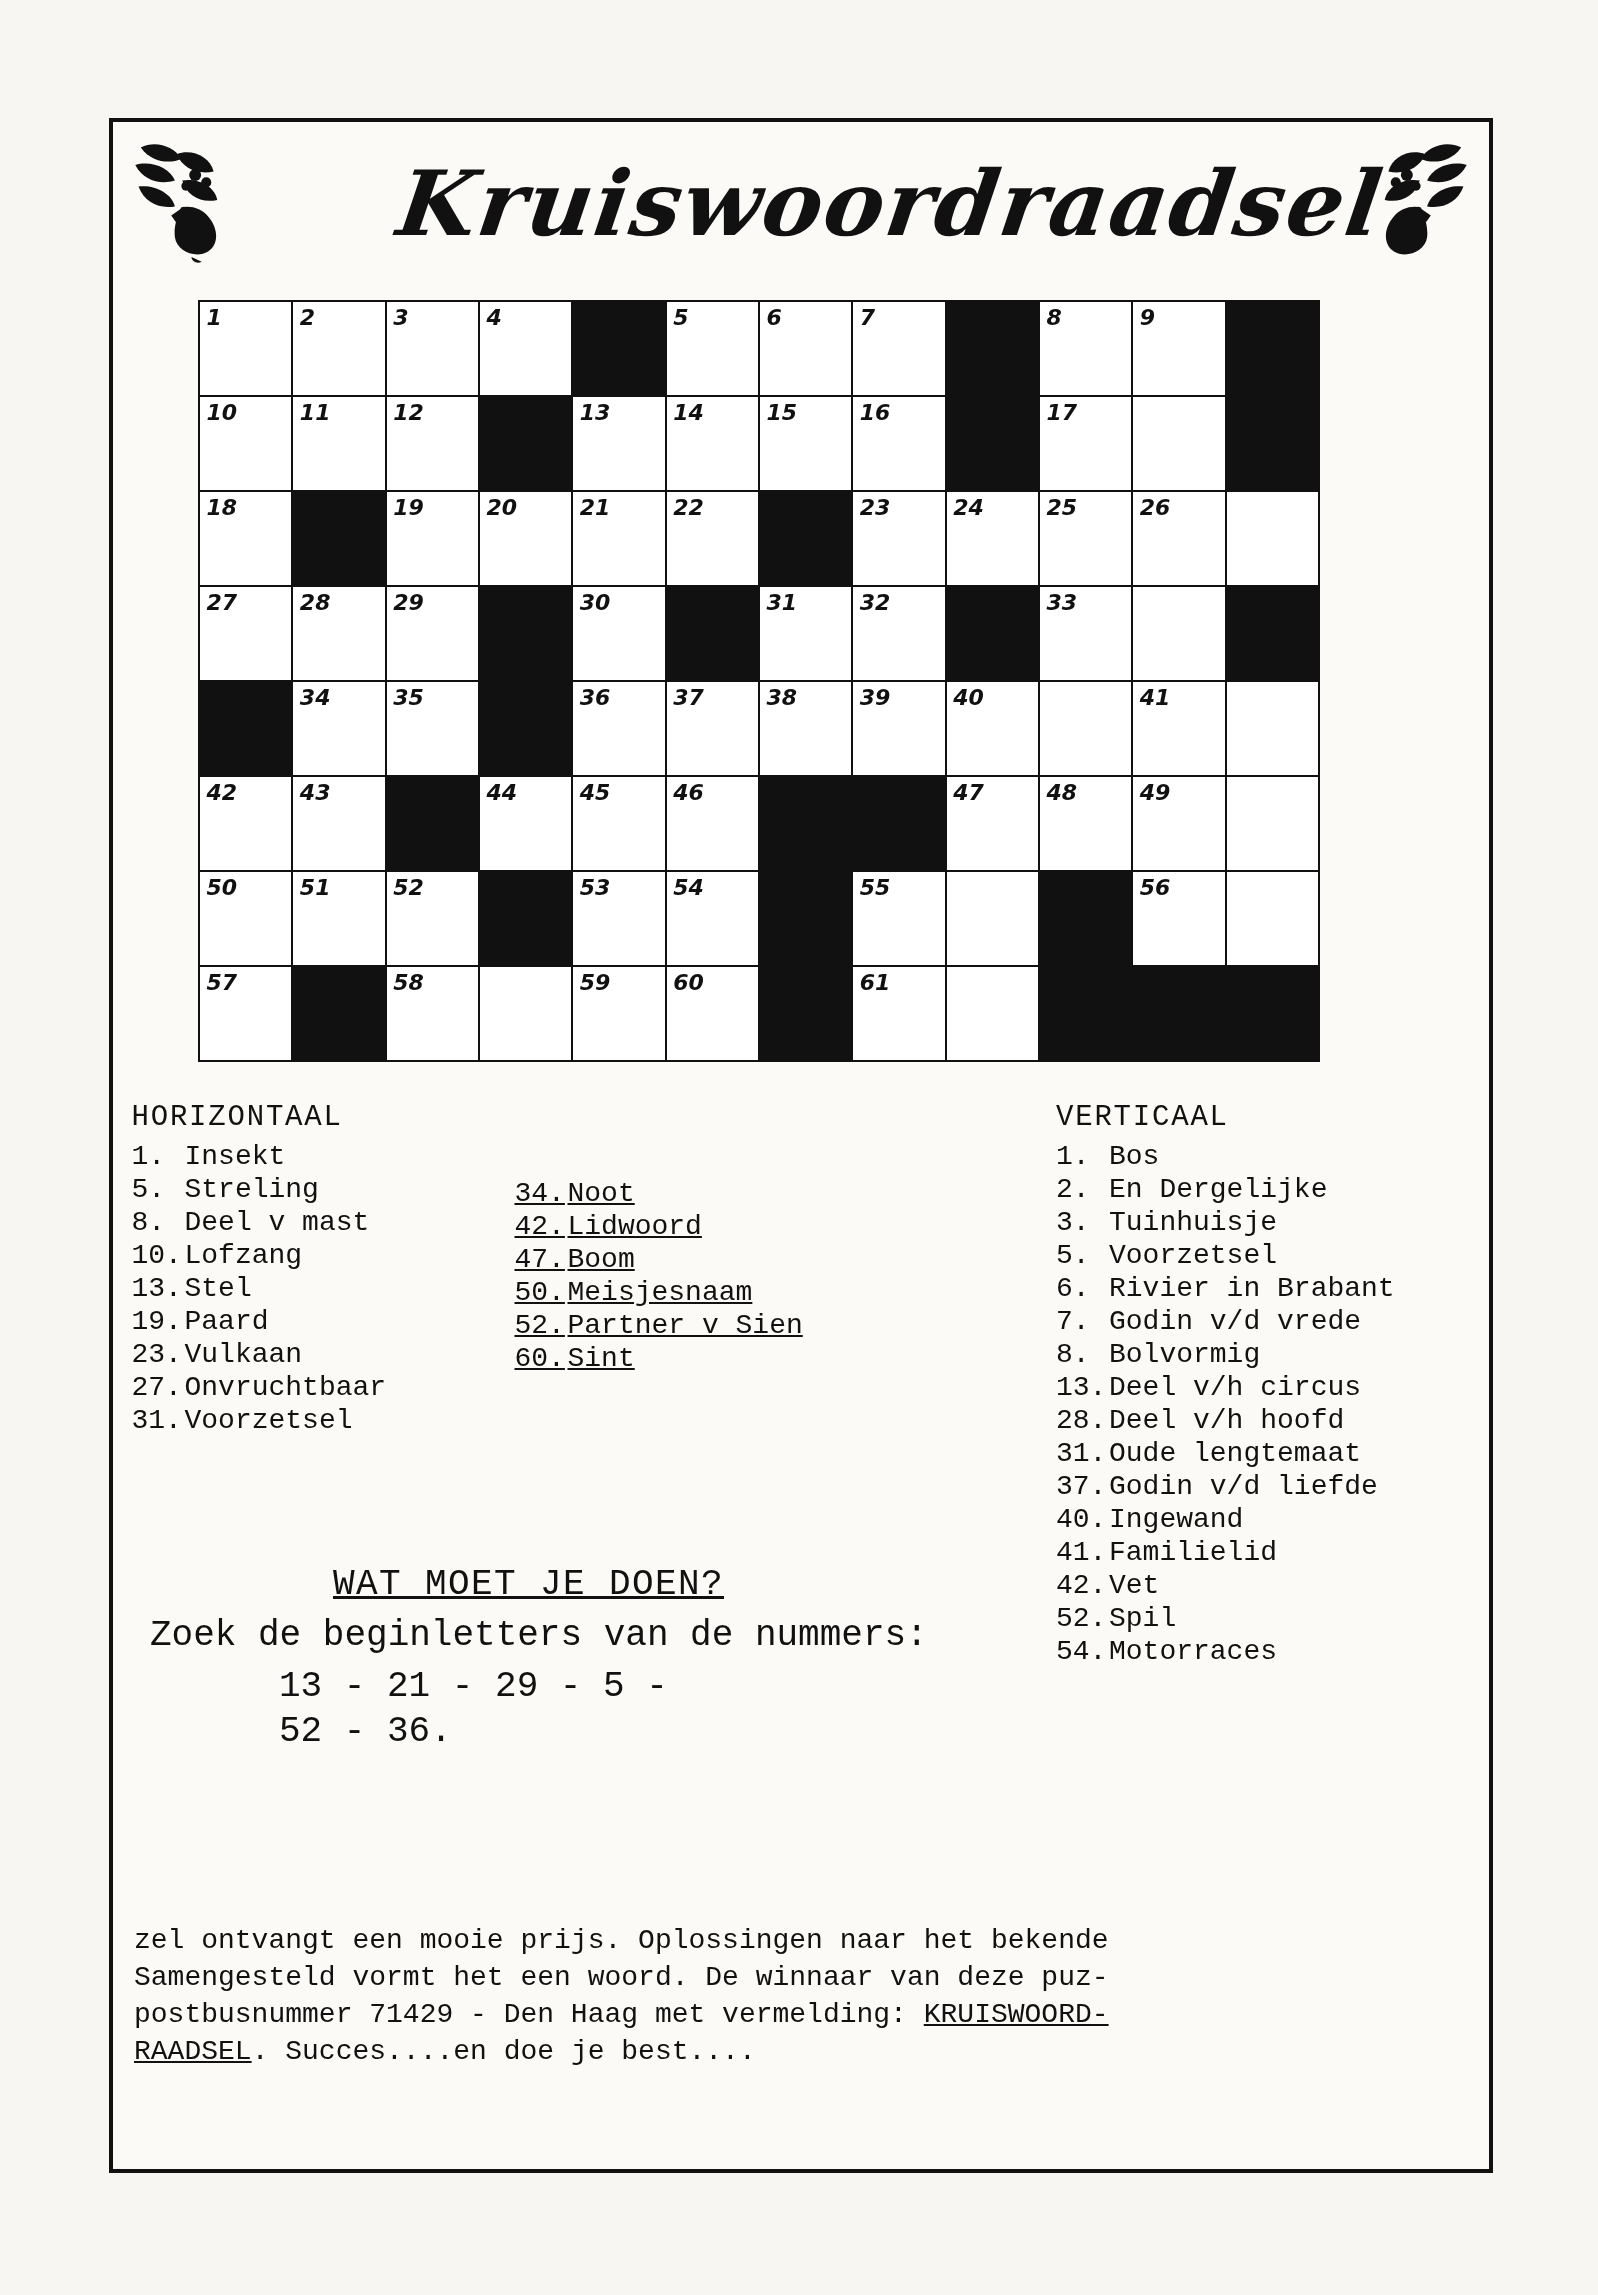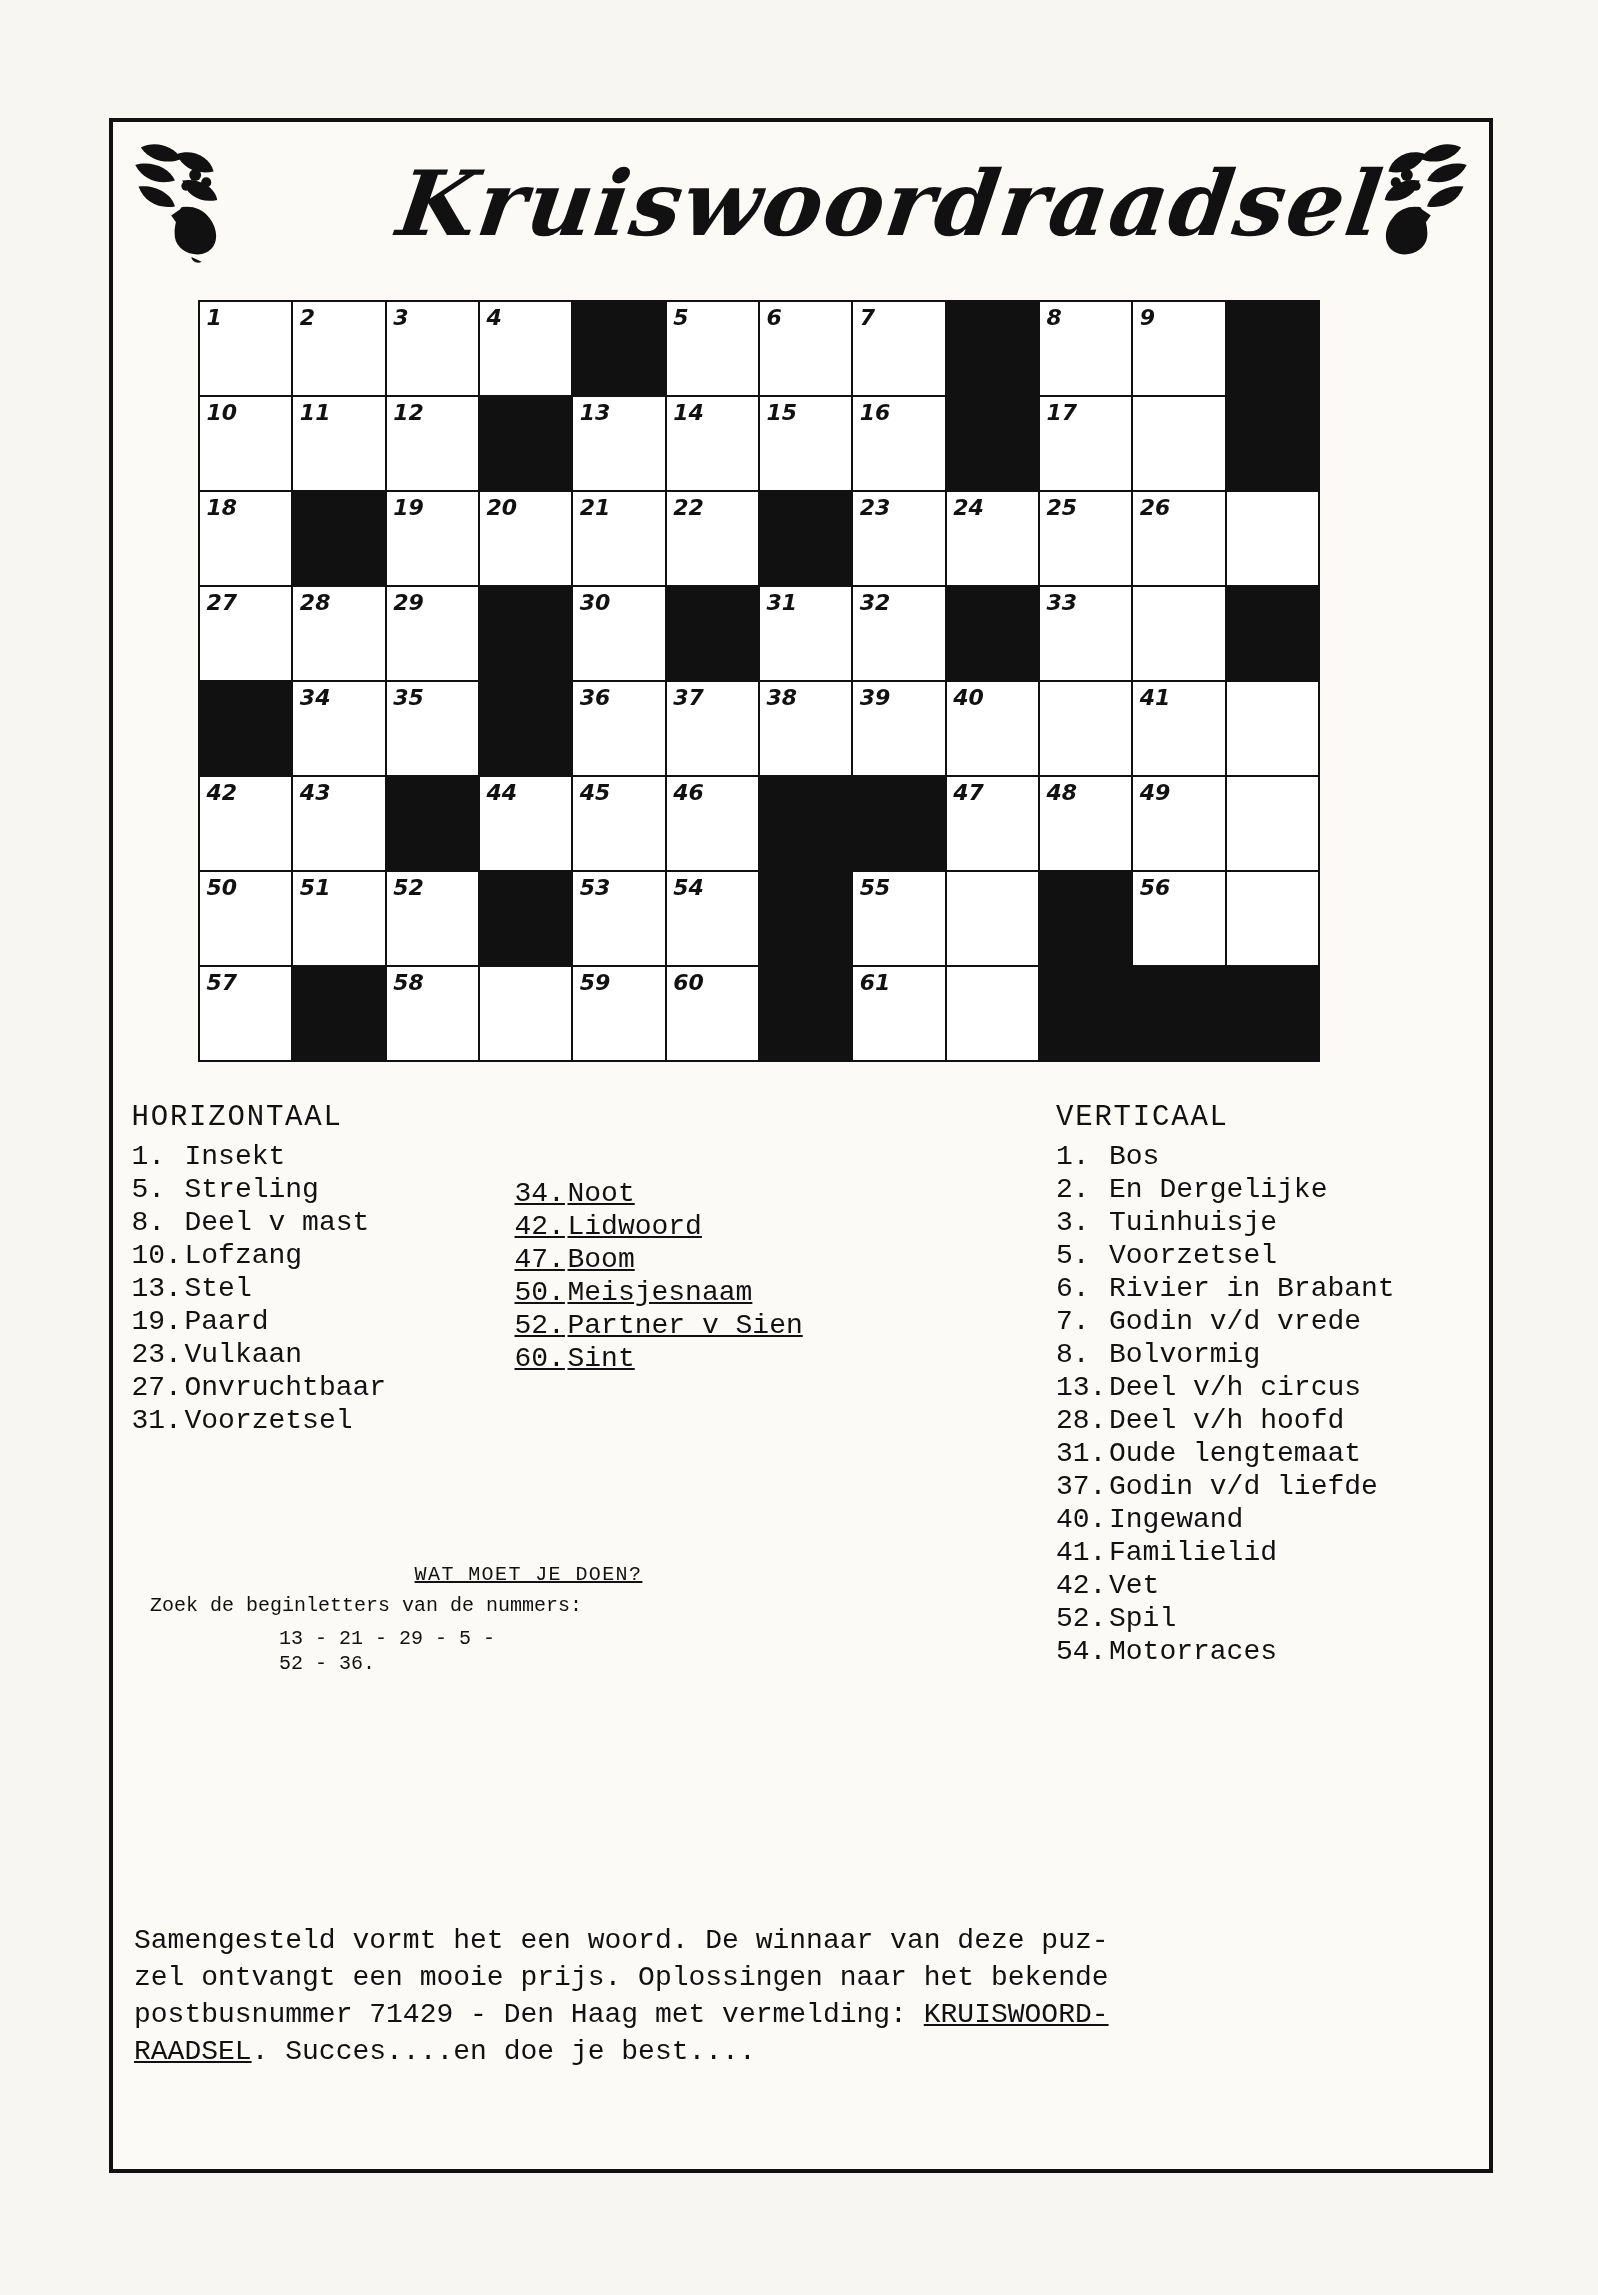--- a/index.html
+++ b/index.html
@@ -120,21 +120,21 @@
   .h-cols { position: relative; }
   .h-col1 { position: absolute; left: 0; top: 0; width: 383px; }
   .h-col2 { position: absolute; left: 383px; top: 37px; width: 462px; text-decoration: underline; }
 
   
   .wat {
     position: absolute;
     left: 18.5px;
     top: 462px;
     width: 868px;
-    font-size: 20px;
+    font-size: 36px;
     line-height: 1.2;
   }
   .wat-title {
     text-align: center;
     text-decoration: underline;
     letter-spacing: 1.4px;
     margin-bottom: 7.4px;
     padding-right: 111px;
   }
   .wat-line { white-space: nowrap; }
@@ -579,22 +579,22 @@
             </div>
             <div class="clue-row">
               <span class="clue-num">54.</span>
               <span class="clue-txt">Motorraces</span>
             </div>
           </div>
       </div>
     </div>
 
     <div class="footer">
+      <p>zel ontvangt een mooie prijs. Oplossingen naar het bekende</p>
       <p>Samengesteld vormt het een woord. De winnaar van deze puz-</p>
-      <p>zel ontvangt een mooie prijs. Oplossingen naar het bekende</p>
       <p>
         <span>postbusnummer 71429 - Den Haag met vermelding: </span><span class="u">KRUISWOORD-</span>
       </p>
       <p>
         <span class="u">RAADSEL</span><span>. Succes....en doe je best....</span>
       </p>
     </div>
 
   </div>
 </div>

